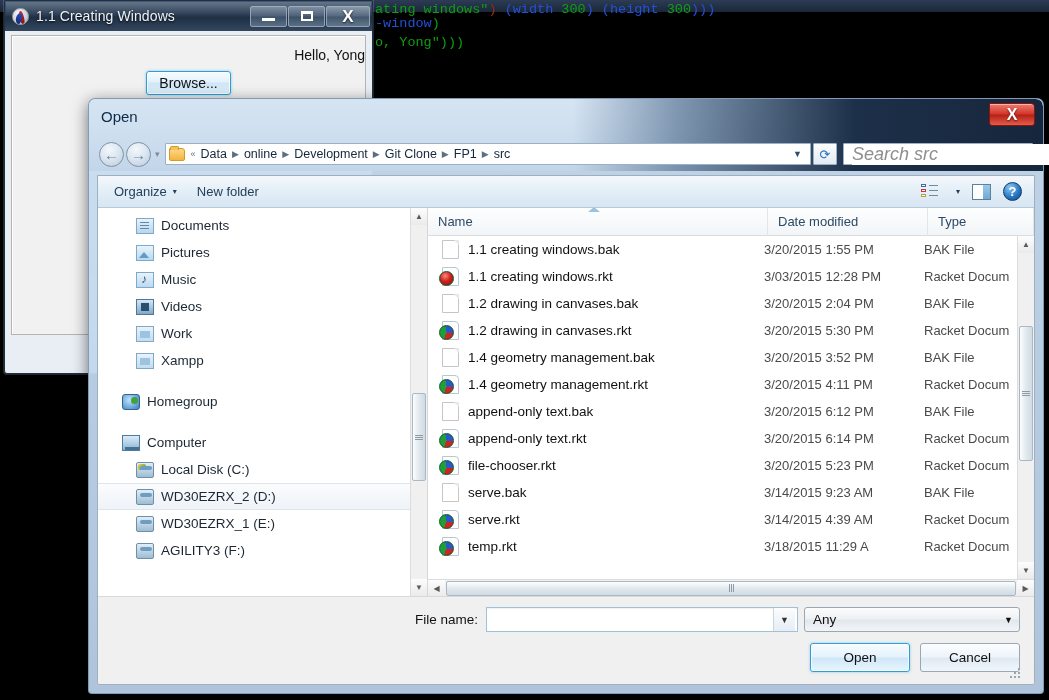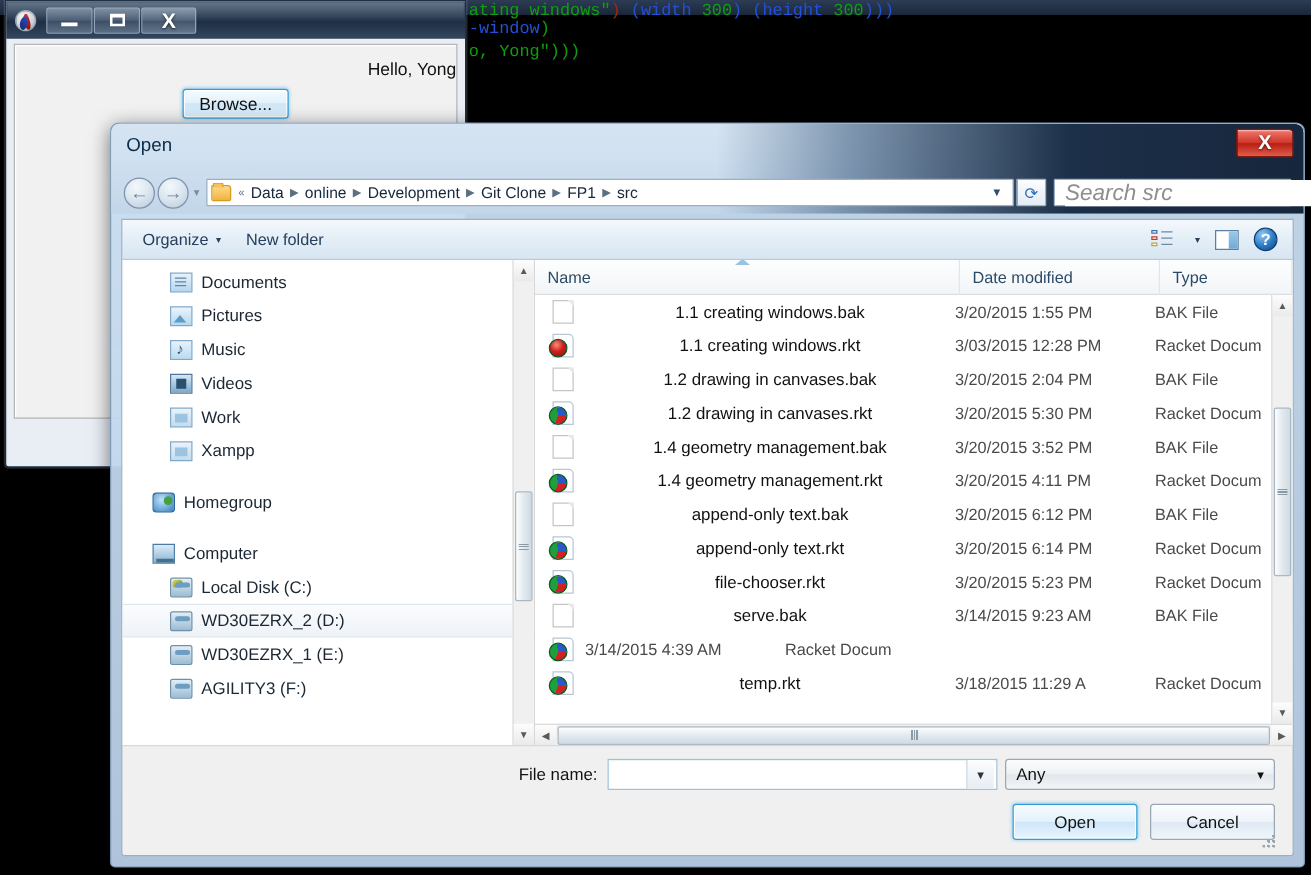--- a/index.html
+++ b/index.html
@@ -330,21 +330,21 @@
     background:#fff; border:1px solid #b9c6d4; border-radius:0 4px 0 0;
   }
   .fico-rkt::before{
     content:''; position:absolute; left:-4px; top:3px; width:13px; height:13px; border-radius:50%;
     background: conic-gradient(from 200deg, #1f9e3c 0deg 150deg, #2a57c9 150deg 250deg, #cf2222 250deg 360deg);
     border:1px solid #0c5a20;
   }
   .fico-rkt.red::before{
     background: radial-gradient(circle at 40% 30%, #ff8a7a 0%, #d02020 45%, #8a0e0e 100%);
   }
-  .frow .fname-cell { width:296px; flex:none; white-space:nowrap; overflow:hidden;text-align:center;}
+  .frow .fname-cell { width:296px; flex:none; white-space:nowrap; overflow:hidden;}
   .frow .fdate { width:160px; flex:none; color:#4a4a4a; font-size:13px;}
   .frow .ftype { flex:1; color:#4a4a4a; font-size:13px; white-space:nowrap; overflow:hidden;}
 
   .vscroll { position:absolute; right:0; top:28px; bottom:17px; width:17px; background:#f0f0f0; border-left:1px solid #dcdcdc; }
   .vscroll .sb-thumb { top:90px; height:135px; }
   .hscroll {
     position:absolute; left:0; right:0; bottom:0; height:17px;
     background:#f0f0f0; border-top:1px solid #dcdcdc; display:flex; align-items:center;
   }
   .hs-arrow { width:17px; height:17px; display:flex; align-items:center; justify-content:center; font-size:8px; color:#5a5a5a; background:linear-gradient(180deg,#fdfdfd,#eaeaea); cursor:pointer;}
@@ -414,20 +414,21 @@
 <div id="root">
 
   <div class="editor">
     <div class="ed-menubar" id="ed-menubar"><span class="mi">File</span><span class="mi">Edit</span><span class="mi">View</span><span class="mi">Language</span><span class="mi">Racket</span><span class="mi">Insert</span><span class="mi">Scripts</span><span class="mi">Tabs</span><span class="mi">Help</span></div>
     <div id="code-lines"><div class="code-line" style="top: 0px; left: 375px;"><span class="tk-green">ating windows"</span><span class="tk-red">) </span><span class="tk-blue">(</span><span class="tk-blue">width </span><span class="tk-green">300</span><span class="tk-blue">) </span><span class="tk-blue">(</span><span class="tk-blue">height </span><span class="tk-green">300</span><span class="tk-blue">)))</span></div><div class="code-line" style="top: 14px; left: 375px;"><span class="tk-blue">-window</span><span class="tk-green">)</span></div><div class="code-line" style="top: 33px; left: 375px;"><span class="tk-green">o, Yong"</span><span class="tk-green">)))</span></div></div>
   </div>
 
   <div class="win-parent">
     <div class="titlebar">
       <span class="racket-logo"></span>
+      <span class="win-title">1.1 Creating Windows</span>
       <span class="caption-btns">
         <span class="cbtn">
             <i class="glyph-min"></i>
           </span>
         <span class="cbtn">
             <i class="glyph-max"></i>
           </span>
         <span class="cbtn close">
             <span class="glyph-x">X</span>
           </span>
@@ -631,20 +632,21 @@
                 <span class="ftype">Racket Docum</span>
               </div>
               <div class="frow">
                 <span class="fico fico-bak"></span>
                 <span class="fname-cell">serve.bak</span>
                 <span class="fdate">3/14/2015 9:23 AM</span>
                 <span class="ftype">BAK File</span>
               </div>
               <div class="frow">
                 <span class="fico fico-rkt"></span>
+                <span class="fname-cell">serve.rkt</span>
                 <span class="fdate">3/14/2015 4:39 AM</span>
                 <span class="ftype">Racket Docum</span>
               </div>
               <div class="frow">
                 <span class="fico fico-rkt"></span>
                 <span class="fname-cell">temp.rkt</span>
                 <span class="fdate">3/18/2015 11:29 A</span>
                 <span class="ftype">Racket Docum</span>
               </div>
             </div>

